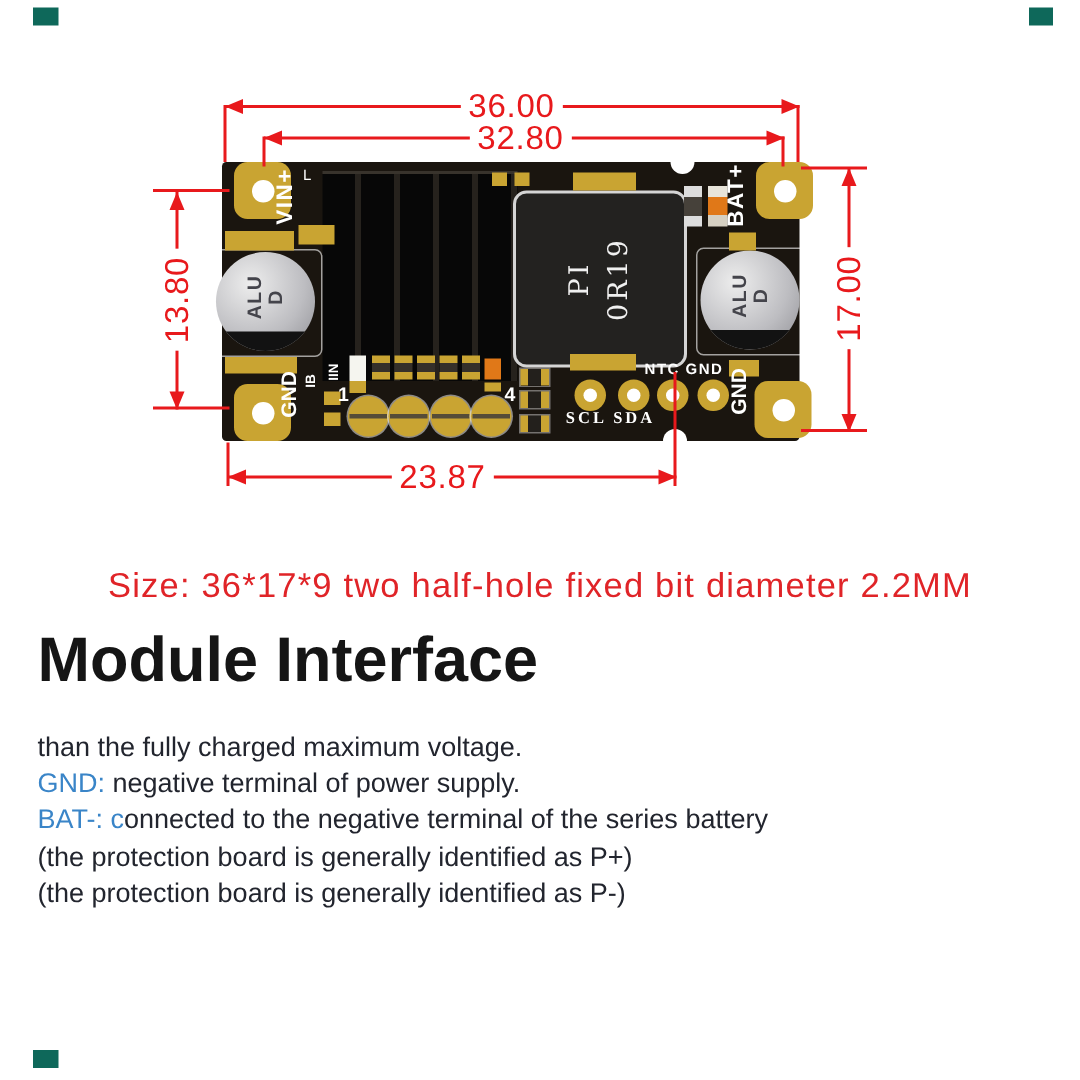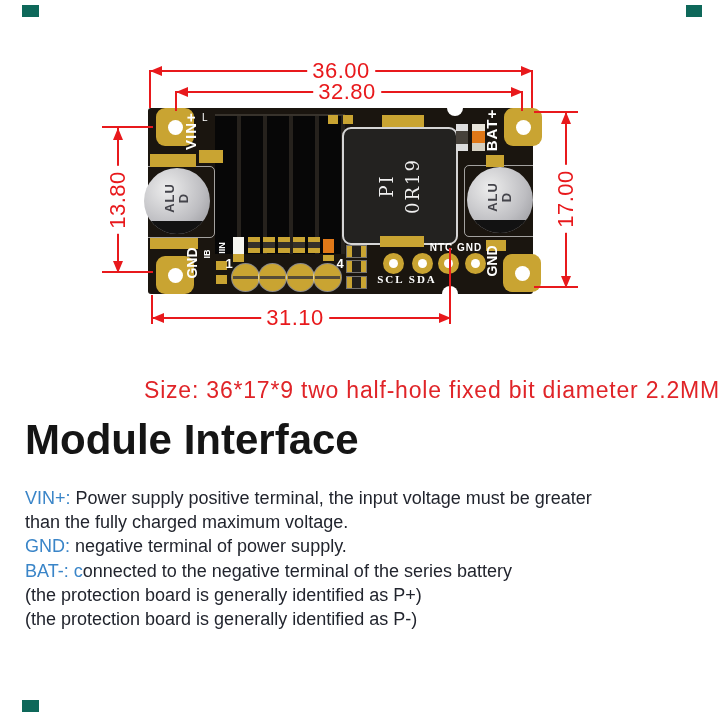--- a/index.html
+++ b/index.html
@@ -37,21 +37,21 @@
   
   .dim{background:#e8191c;}
   .dim-label{color:#e8191c;font-size:22px;background:#fff;padding:0 5px;white-space:nowrap;
              letter-spacing:0.5px;}
   .arr{width:0;height:0;}
   .arr-l{border-top:5px solid transparent;border-bottom:5px solid transparent;border-right:12px solid #e8191c;}
   .arr-r{border-top:5px solid transparent;border-bottom:5px solid transparent;border-left:12px solid #e8191c;}
   .arr-u{border-left:5px solid transparent;border-right:5px solid transparent;border-bottom:12px solid #e8191c;}
   .arr-d{border-left:5px solid transparent;border-right:5px solid transparent;border-top:12px solid #e8191c;}
   
-  .size-note{left:0;top:377px;width:720px;text-align:right;color:#e02428;font-size:23px;
+  .size-note{left:0;top:377px;width:720px;text-align:center;color:#e02428;font-size:23px;
              letter-spacing:0.8px;font-weight:normal;}
   .heading{left:25px;top:416px;font-size:42px;font-weight:bold;color:#151515;letter-spacing:0px;}
   .iface{left:25px;top:486px;font-size:18px;line-height:24.2px;color:#22252e;}
   .iface .pfx{color:#3a85c8;}
   .corner{background:#0e685a;}
 </style>
 </head>
 <body>
 
 <div id="page">
@@ -174,29 +174,28 @@
     <div class="abs arr arr-d" style="left:561px;top:276px;"></div>
     <div class="abs dim" style="left:534px;top:111px;width:44px;height:2px;"></div>
     <div class="abs dim" style="left:534px;top:286px;width:44px;height:2px;"></div>
     <div class="abs dim-label ctr-rot" style="left:566px;top:199px;">17.00</div>
 
     <div class="abs dim" style="left:152px;top:317px;width:299px;height:2px;"></div>
     <div class="abs arr arr-l" style="left:152px;top:313px;"></div>
     <div class="abs arr arr-r" style="left:439px;top:313px;"></div>
     <div class="abs dim" style="left:151px;top:295px;width:2px;height:29px;"></div>
     <div class="abs dim" style="left:449px;top:248px;width:2px;height:76px;"></div>
-    <div class="abs dim-label ctr" style="left:295px;top:318px;">31.10</div>
+    <div class="abs dim-label ctr" style="left:295px;top:318px;">23.87</div>
   </div>
 
   <div class="abs size-note">Size: 36*17*9 two half-hole fixed bit diameter 2.2MM</div>
 
   <div class="abs heading">Module Interface</div>
 
   <div class="abs iface">
-    <div><span class="pfx">VIN+:</span><span> Power supply positive terminal, the input voltage must be greater</span></div>
     <div><span class="pfx"></span><span>than the fully charged maximum voltage.</span></div>
     <div><span class="pfx">GND:</span><span> negative terminal of power supply.</span></div>
     <div><span class="pfx">BAT-: c</span><span>onnected to the negative terminal of the series battery</span></div>
     <div><span class="pfx"></span><span>(the protection board is generally identified as P+)</span></div>
     <div><span class="pfx"></span><span>(the protection board is generally identified as P-)</span></div>
   </div>
 
 </div>
 
 </body></html>

